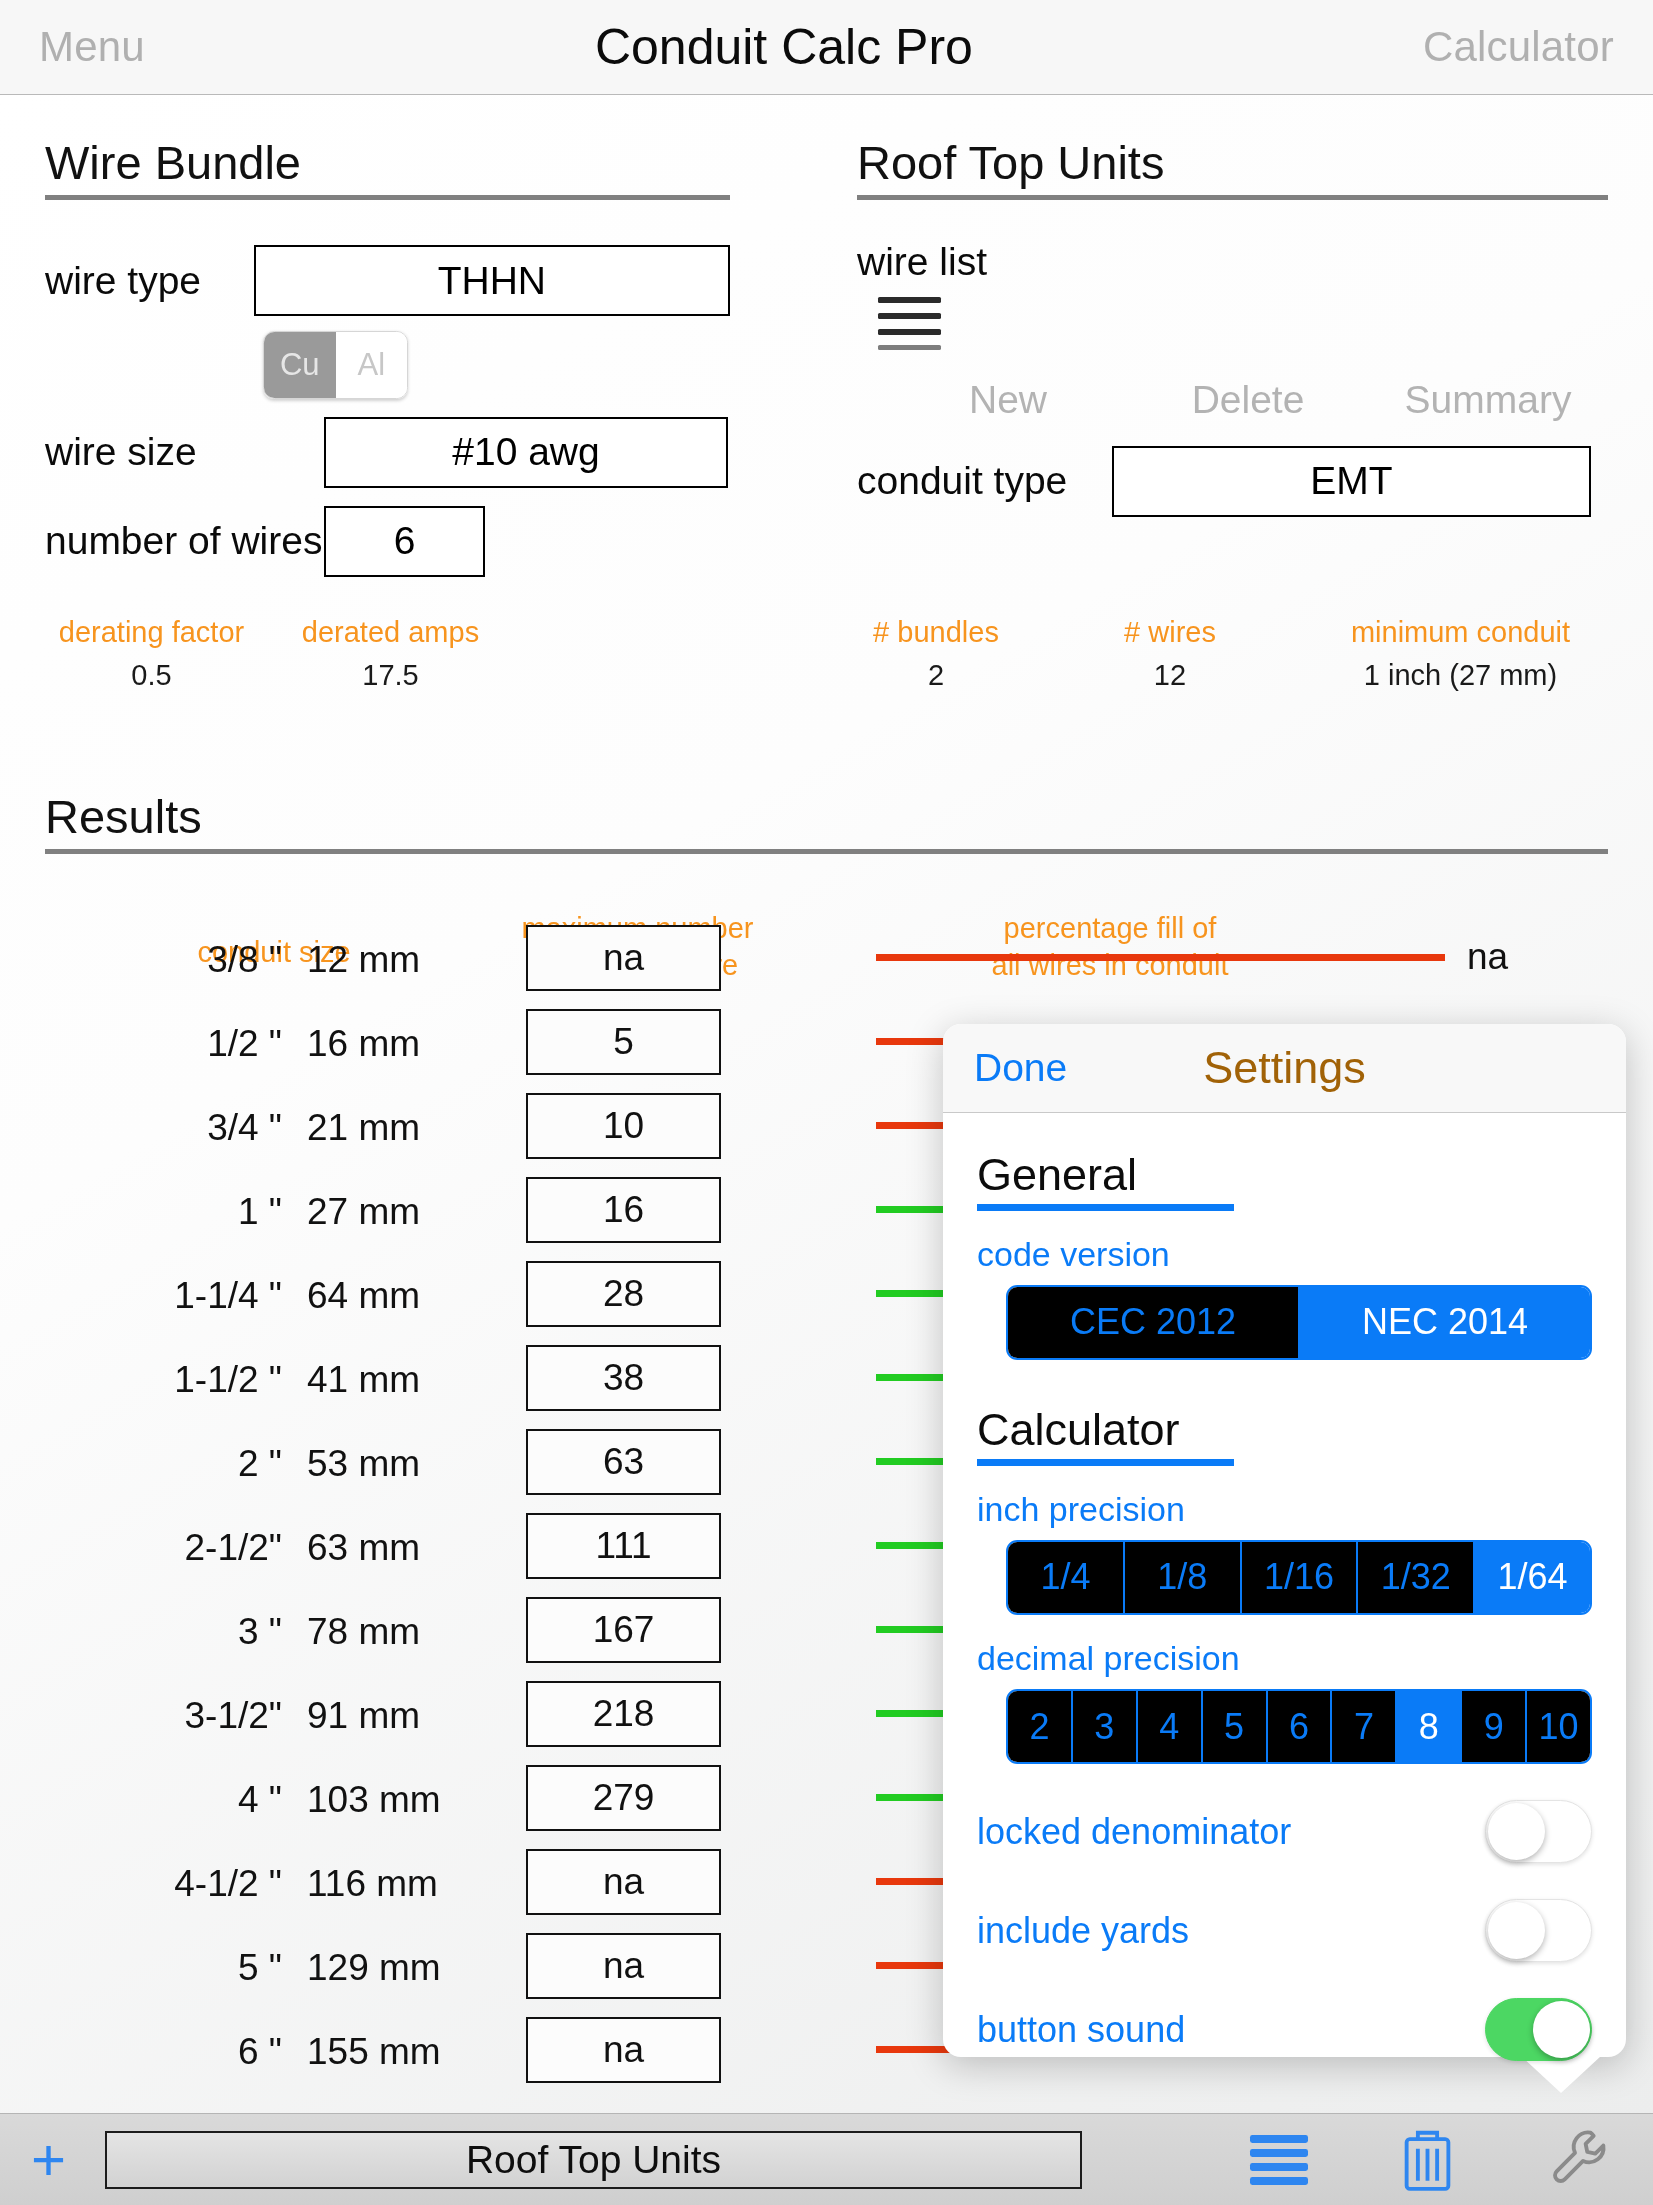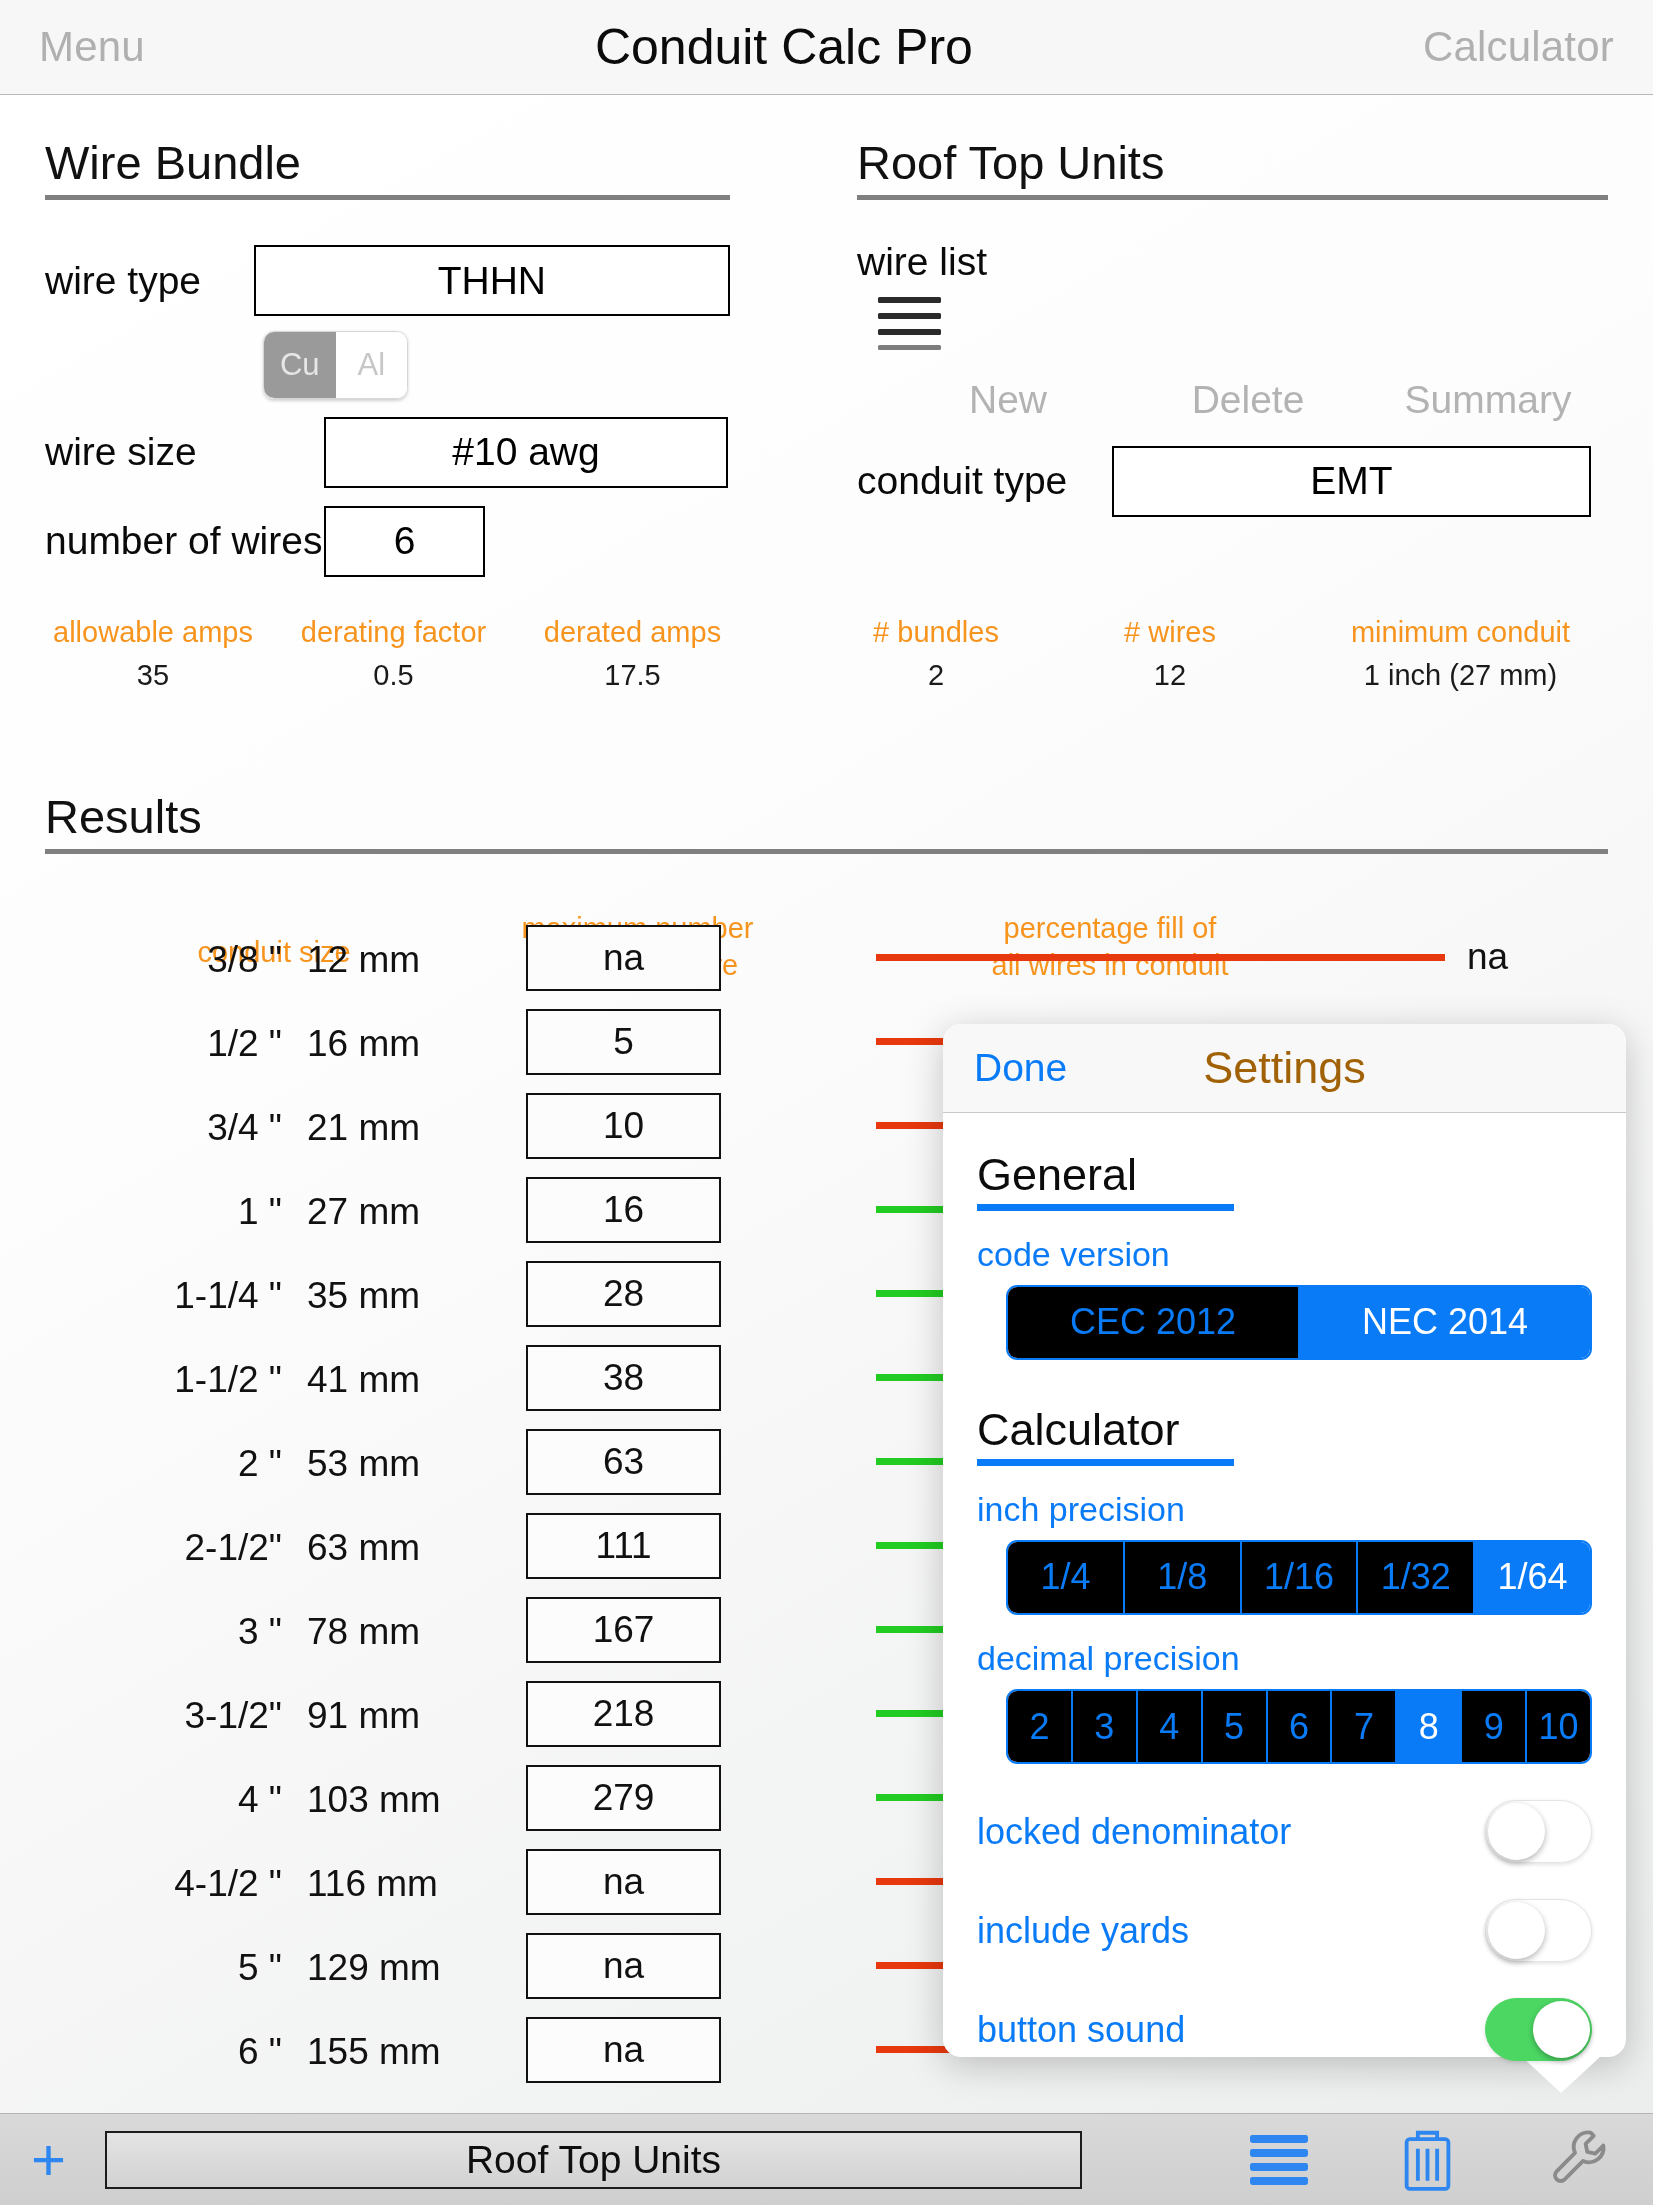--- a/index.html
+++ b/index.html
@@ -218,24 +218,20 @@
         <div class="link-btn" style="width:258px; text-align:center;">Summary</div>
       </div>
 
       <div class="field-row" style="margin-top:24px;">
         <div class="field-label" style="width:255px;">conduit type</div>
         <div class="boxfield" style="width:479px; height:71px;">EMT</div>
       </div>
     </div>
 
     <div class="stats" style="left:32px; top:521px;">
-      <div class="stat" style="width:242px;">
-        <div class="stat-label">allowable amps</div>
-        <div class="stat-value">35</div>
-      </div>
       <div class="stat" style="width:239px;">
         <div class="stat-label">derating factor</div>
         <div class="stat-value">0.5</div>
       </div>
       <div class="stat" style="width:239px;">
         <div class="stat-label">derated amps</div>
         <div class="stat-value">17.5</div>
       </div>
     </div>
 
@@ -294,21 +290,21 @@
         <div class="rrow">
           <div class="c-in">1 "</div>
           <div class="c-mm">27 mm</div>
           <div class="c-box">16</div>
           <div class="c-bar">
             <i style="width: 45%; background: rgb(34, 204, 34);"></i>
           </div>
         </div>
         <div class="rrow">
           <div class="c-in">1-1/4 "</div>
-          <div class="c-mm">35 mm</div>
+          <div class="c-mm">64 mm</div>
           <div class="c-box">28</div>
           <div class="c-bar">
             <i style="width: 45%; background: rgb(34, 204, 34);"></i>
           </div>
         </div>
         <div class="rrow">
           <div class="c-in">1-1/2 "</div>
           <div class="c-mm">41 mm</div>
           <div class="c-box">38</div>
           <div class="c-bar">

